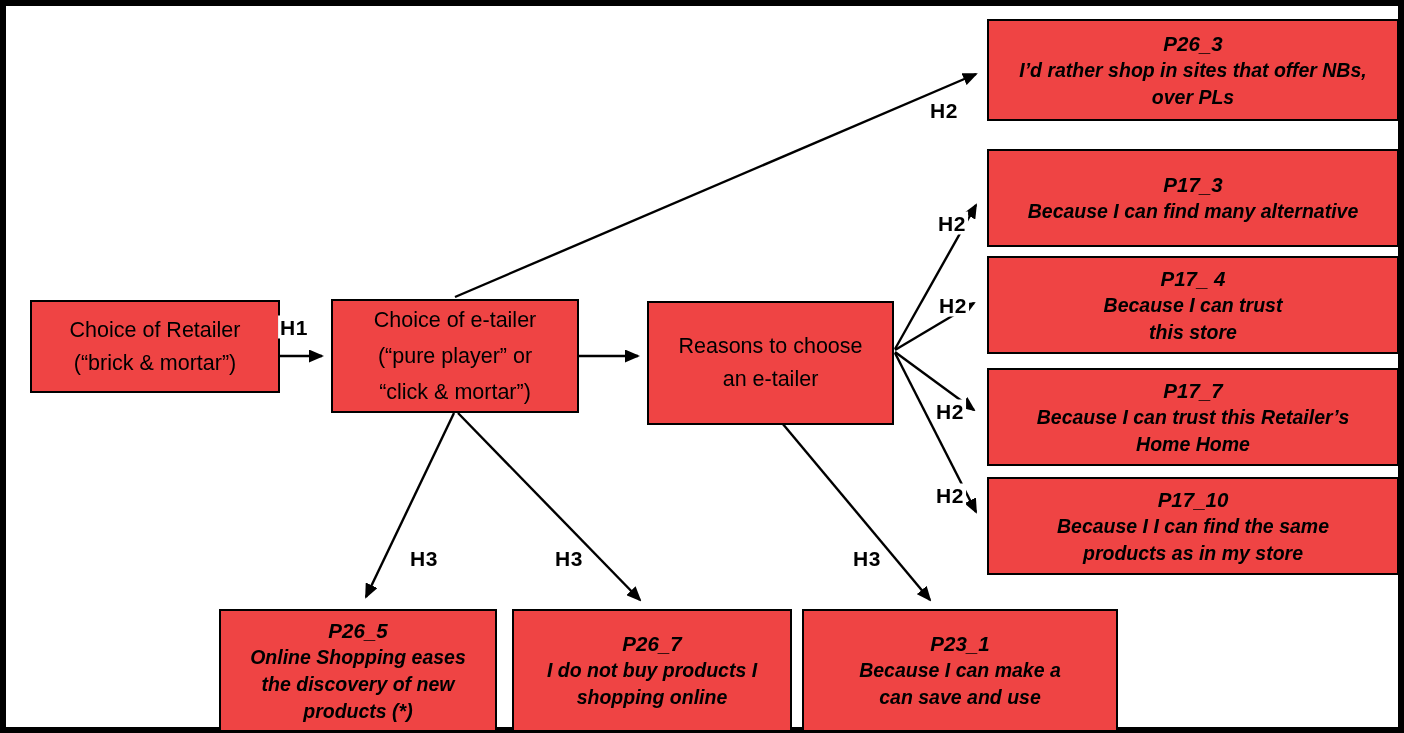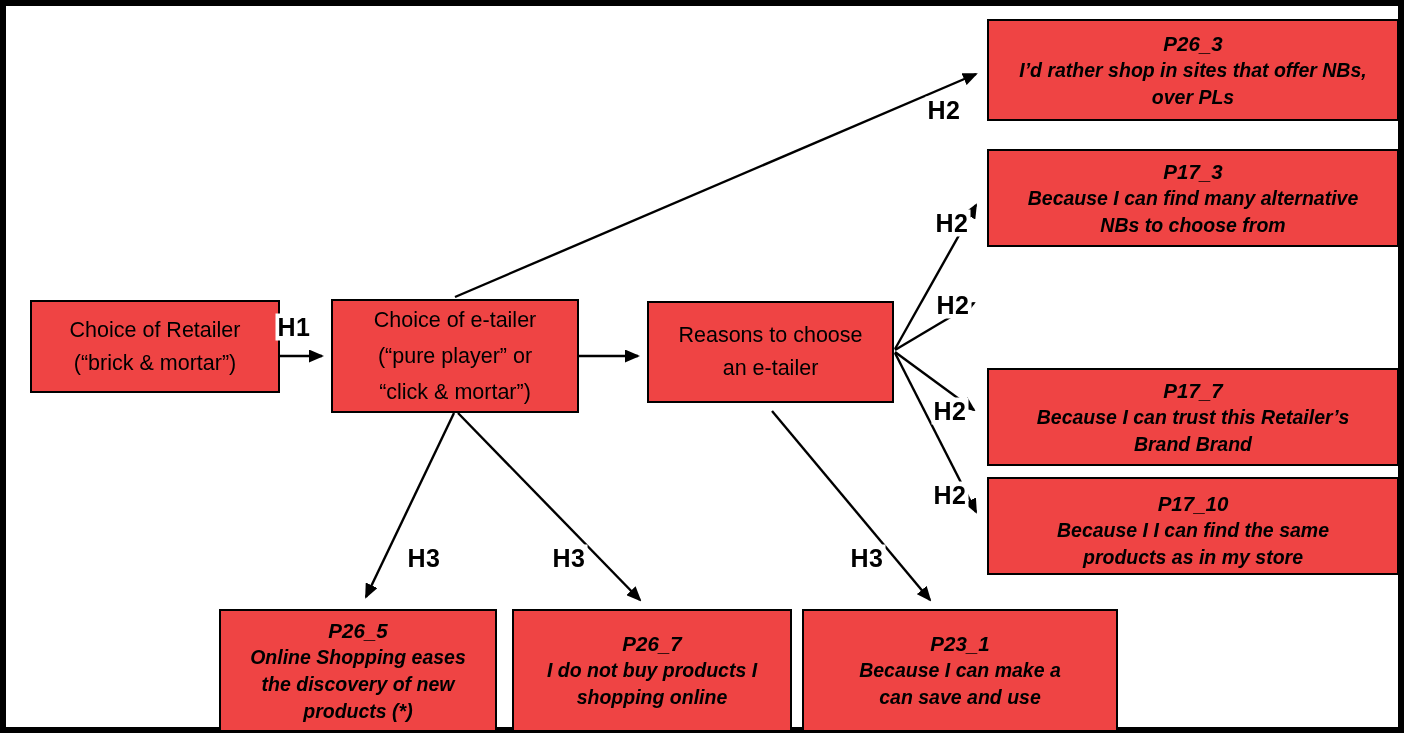--- a/index.html
+++ b/index.html
@@ -30,21 +30,21 @@
     justify-content: center; align-items: center;
     text-align: center;
   }
   .node.plain { font-size: 21.5px; line-height: 33px; font-weight: 400; }
   .node.hypo  { font-size: 19.5px; line-height: 27px; font-weight: 700; font-style: italic; padding: 2px 4px; }
   .node.hypo .code { font-size: 20.5px; }
   .edge-label {
     position: absolute;
     transform: translate(-50%, -50%);
     font-weight: 700;
-    font-size: 25px;
+    font-size: 21px;
     letter-spacing: 0.5px;
     background: #ffffff;
     line-height: 1;
     padding: 1px 2px;
   }
 </style>
 </head>
 <body>
 
 <div class="frame">
@@ -71,45 +71,49 @@
     <div>Choice of Retailer</div>
     <div>(“brick &amp; mortar”)</div>
   </div>
 
   <div class="node plain" style="left:325px; top:293px; width:248px; height:114px; line-height:36px;">
     <div>Choice of e-tailer</div>
     <div>(“pure player” or</div>
     <div>“click &amp; mortar”)</div>
   </div>
 
-  <div class="node plain" style="left:641px; top:295px; width:247px; height:102px;">
+  <div class="node plain" style="left:641px; top:295px; width:247px; height:124px;">
     <div>Reasons to choose</div>
     <div>an e-tailer</div>
   </div>
 
   <div class="node hypo" style="left:981px; top:13px; width:412px; height:102px;">
     <div class="code">P26_3</div>
     <div>I’d rather shop in sites that offer NBs,</div>
     <div>over PLs</div>
   </div>
 
   <div class="node hypo" style="left:981px; top:143px; width:412px; height:98px;">
     <div class="code">P17_3</div>
     <div>Because I can find many alternative</div>
-    <div>NBs to choose from</div>
   </div>
 
+  <div class="node hypo" style="left:981px; top:250px; width:412px; height:98px;">
+    <div class="code">P17_ 4</div>
+    <div>Because I can trust</div>
+    <div>this store</div>
+  </div>
 
   <div class="node hypo" style="left:981px; top:362px; width:412px; height:98px;">
     <div class="code">P17_7</div>
     <div>Because I can trust this Retailer’s</div>
-    <div>Brand Brand</div>
+    <div>Home Home</div>
   </div>
 
-  <div class="node hypo" style="left:981px; top:471px; width:412px; height:98px;justify-content:flex-end;">
+  <div class="node hypo" style="left:981px; top:471px; width:412px; height:98px;">
     <div class="code">P17_10</div>
     <div>Because I I can find the same</div>
     <div>products as in my store</div>
   </div>
 
   <div class="node hypo" style="left:213px; top:603px; width:278px; height:123px;">
     <div class="code">P26_5</div>
     <div>Online Shopping eases</div>
     <div>the discovery of new</div>
     <div>products (*)</div>

